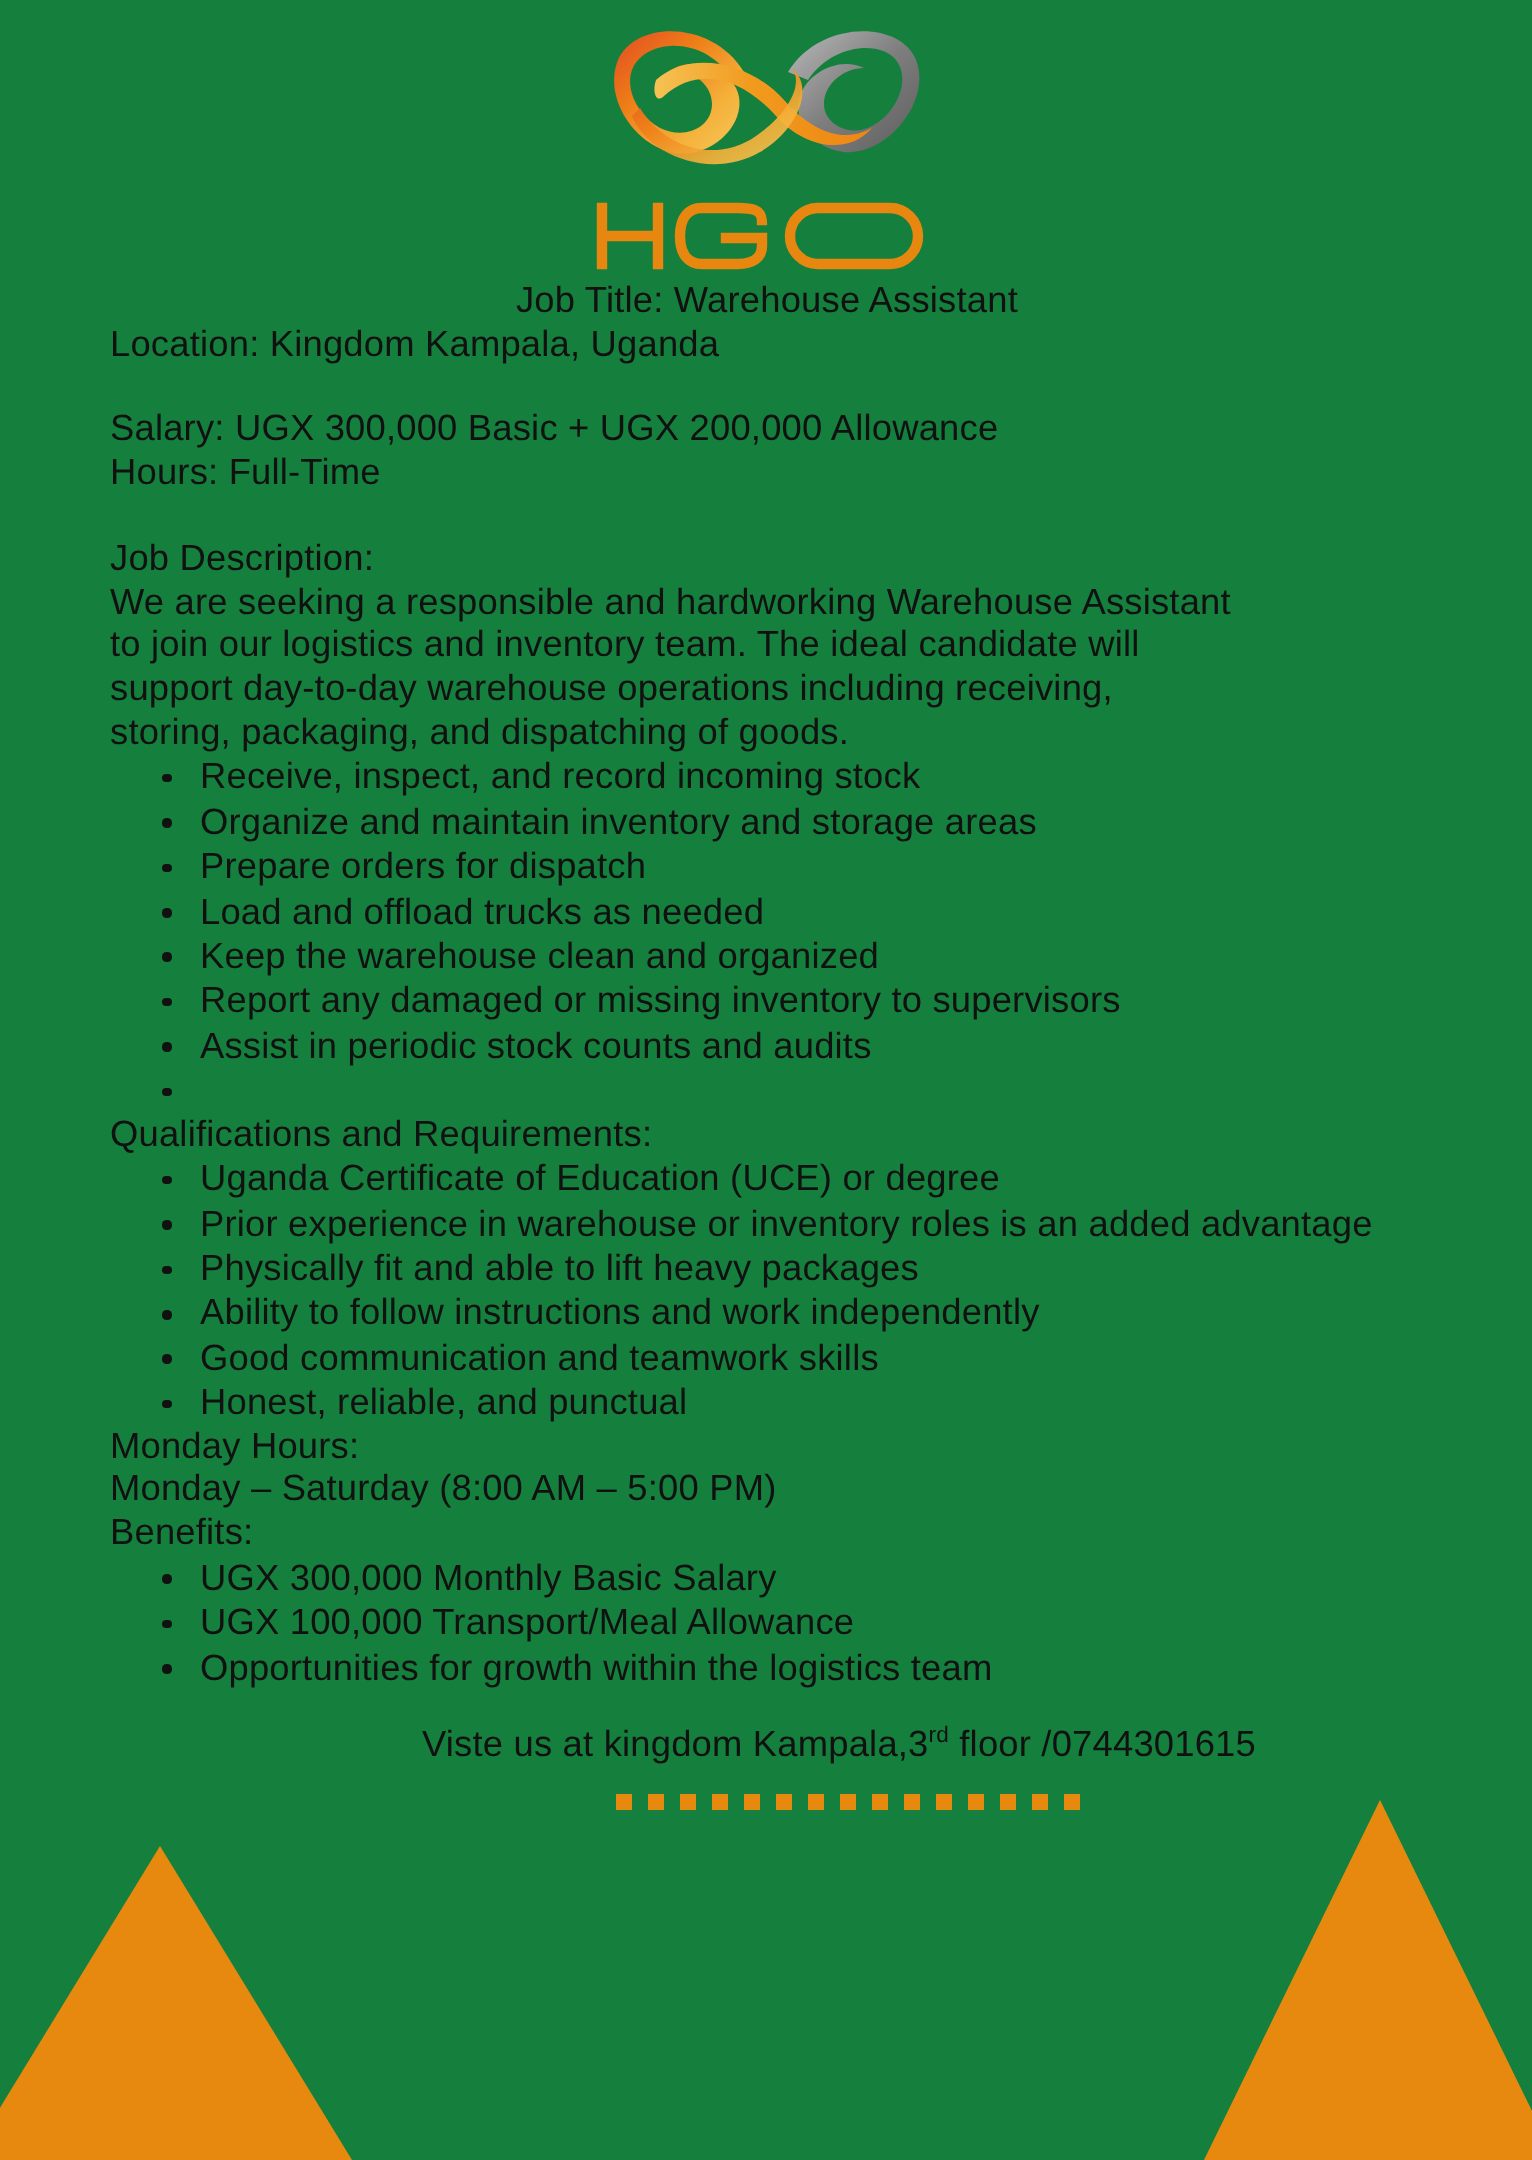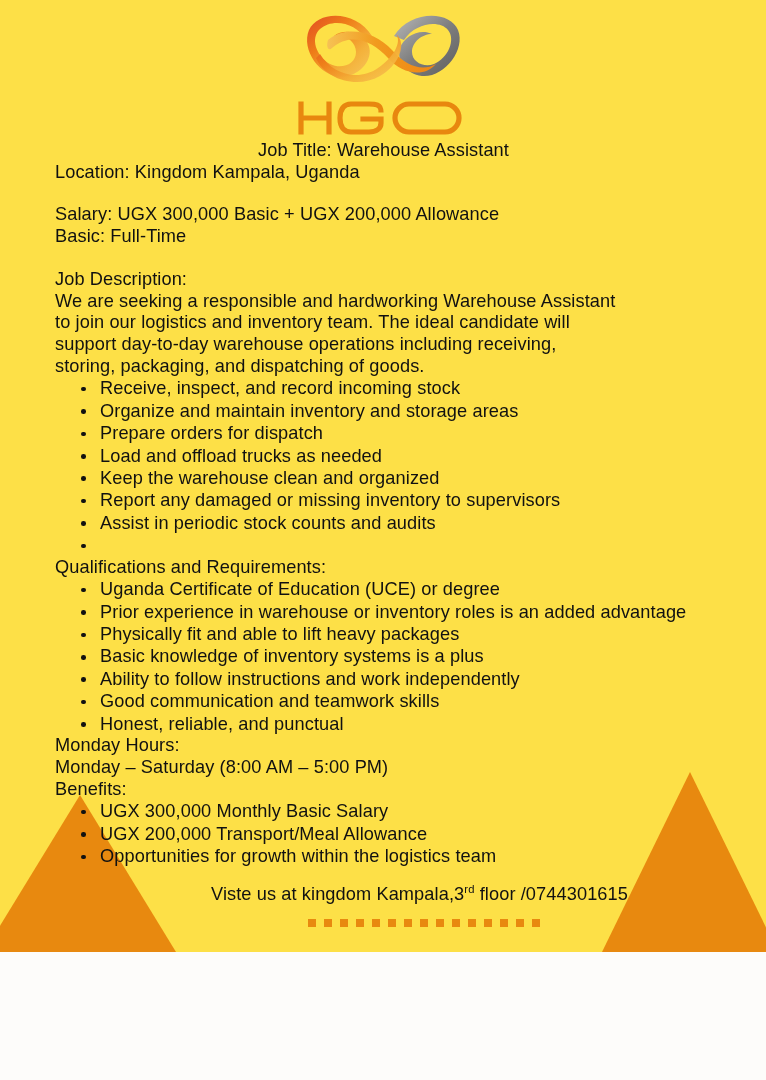--- a/index.html
+++ b/index.html
@@ -12,22 +12,22 @@
     background: #FDFCFA;
     font-family: "Liberation Sans", sans-serif;
     color: #111111;
     overflow: hidden;
     position: relative;
   }
 
   #poster {
     position: relative;
     width: 766px;
-    height: 952px;
-    background: #fde047;
+    height: 1080px;
+    background: #15803d;
     overflow: hidden;
   }
 
   
   .tri {
     position: absolute;
     width: 0;
     height: 0;
     z-index: 0;
   }
@@ -205,21 +205,21 @@
     </svg>
 
   </div>
 
   <div class="content">
 
     <div class="line center-line">Job Title: Warehouse Assistant</div>
     <div class="line">Location: Kingdom Kampala, Uganda</div>
     <div class="spacer"></div>
     <div class="line">Salary: UGX 300,000 Basic + UGX 200,000 Allowance</div>
-    <div class="line">Basic: Full-Time</div>
+    <div class="line">Hours: Full-Time</div>
     <div class="spacer"></div>
 
     <div class="line">Job Description:</div>
     <div class="para">
       <div class="line">We are seeking a responsible and hardworking Warehouse Assistant</div>
       <div class="line">to join our logistics and inventory team. The ideal candidate will</div>
       <div class="line">support day-to-day warehouse operations including receiving,</div>
       <div class="line">storing, packaging, and dispatching of goods.</div>
     </div>
 
@@ -232,33 +232,32 @@
       <li>Report any damaged or missing inventory to supervisors</li>
       <li>Assist in periodic stock counts and audits</li>
       <li></li>
     </ul>
 
     <div class="line">Qualifications and Requirements:</div>
     <ul class="bullets">
       <li>Uganda Certificate of Education (UCE) or degree</li>
       <li class="wrap-item">Prior experience in warehouse or inventory roles is an added advantage</li>
       <li>Physically fit and able to lift heavy packages</li>
-      <li>Basic knowledge of inventory systems is a plus</li>
       <li>Ability to follow instructions and work independently</li>
       <li>Good communication and teamwork skills</li>
       <li>Honest, reliable, and punctual</li>
     </ul>
 
     <div class="line">Monday Hours:</div>
     <div class="line">Monday – Saturday (8:00 AM – 5:00 PM)</div>
 
     <div class="line">Benefits:</div>
     <ul class="bullets">
       <li>UGX 300,000 Monthly Basic Salary</li>
-      <li>UGX 200,000 Transport/Meal Allowance</li>
+      <li>UGX 100,000 Transport/Meal Allowance</li>
       <li>Opportunities for growth within the logistics team</li>
     </ul>
 
     <div class="footer">
       <div class="footer-text"><span>Viste us at kingdom Kampala,3</span><sup>rd</sup><span> floor /0744301615</span></div>
       <div class="dots-row" id="dots-row"><span class="dot"></span><span class="dot"></span><span class="dot"></span><span class="dot"></span><span class="dot"></span><span class="dot"></span><span class="dot"></span><span class="dot"></span><span class="dot"></span><span class="dot"></span><span class="dot"></span><span class="dot"></span><span class="dot"></span><span class="dot"></span><span class="dot"></span></div>
     </div>
 
   </div>
 </div>

